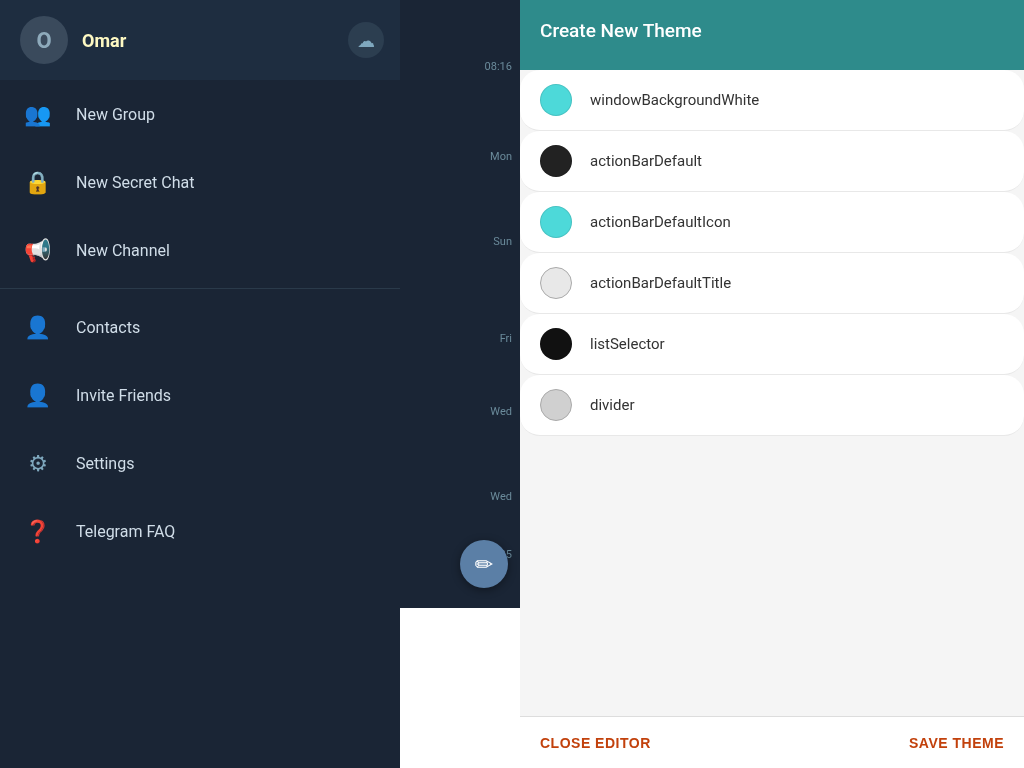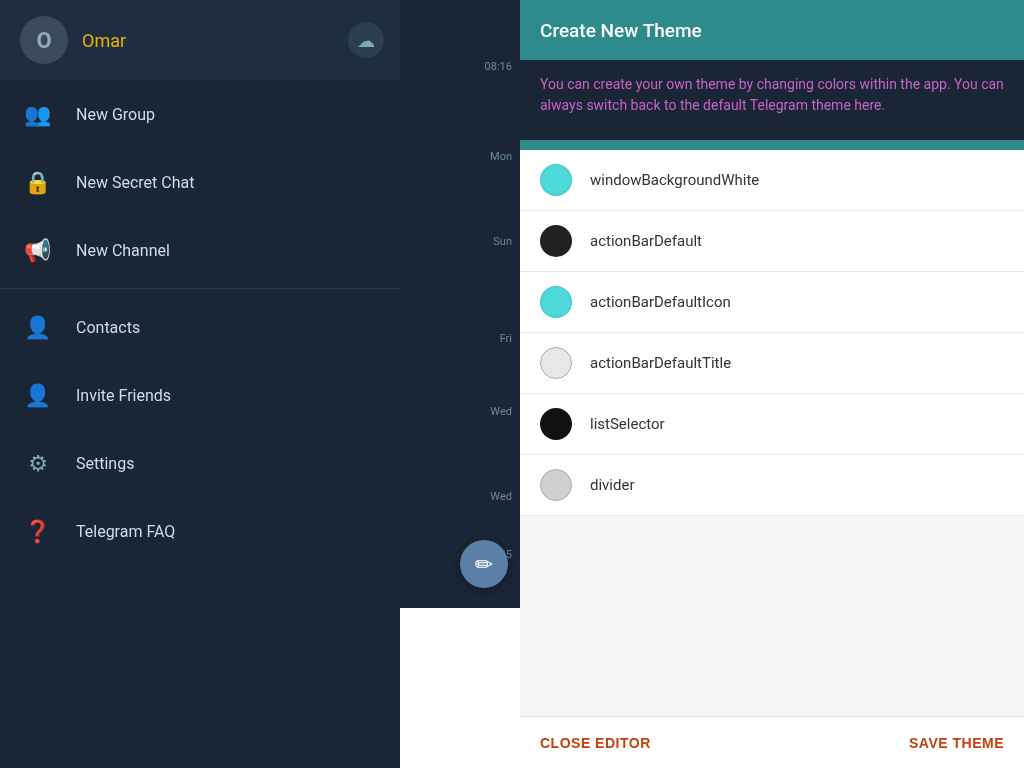--- a/index.html
+++ b/index.html
@@ -38,23 +38,23 @@
       display: flex;
       align-items: center;
       justify-content: center;
       color: #8eaabb;
       font-size: 22px;
       font-weight: bold;
       margin-right: 14px;
     }
 
     .profile-name {
-      color: #eab308;
+      color: #fef9c3;
       font-size: 18px;
-      font-weight: 400;
+      font-weight: 700;
       flex: 1;
     }
 
     .cloud-icon {
       width: 36px;
       height: 36px;
       border-radius: 50%;
       background: #2c3e50;
       display: flex;
       align-items: center;
@@ -175,20 +175,21 @@
       background: #f5f5f5;
     }
 
     .color-item {
       display: flex;
       align-items: center;
       padding: 14px 20px;
       border-bottom: 1px solid #e8e8e8;
       background: #ffffff;
       cursor: pointer;
+      border-radius: 20px;
     }
 
     .color-swatch {
       width: 32px;
       height: 32px;
       border-radius: 50%;
       margin-right: 18px;
       flex-shrink: 0;
       border: 1px solid rgba(0,0,0,0.1);
     }
@@ -282,23 +283,20 @@
   <div class="chat-timestamp" style="top: 645px;">Jan 24</div>
   <div class="fab-button">
     <span>✏</span>
   </div>
 </div>
 
 <div class="right-panel">
   <div class="theme-header">
     <span class="theme-header-title">Create New Theme</span>
   </div>
-  <div class="theme-description-box">
-    <p class="theme-description-text">You can create your own theme by changing colors within the app. You can always switch back to the default Telegram theme here.</p>
-  </div>
   <div class="theme-preview-bar"></div>
 
   <div class="color-list" id="color-list">
 
   <div class="color-item">
         <div class="color-swatch" style="background: rgb(77, 217, 217);"></div>
         <span class="color-name">windowBackgroundWhite</span>
       </div>
       <div class="color-item">
         <div class="color-swatch" style="background: rgb(34, 34, 34);"></div>

